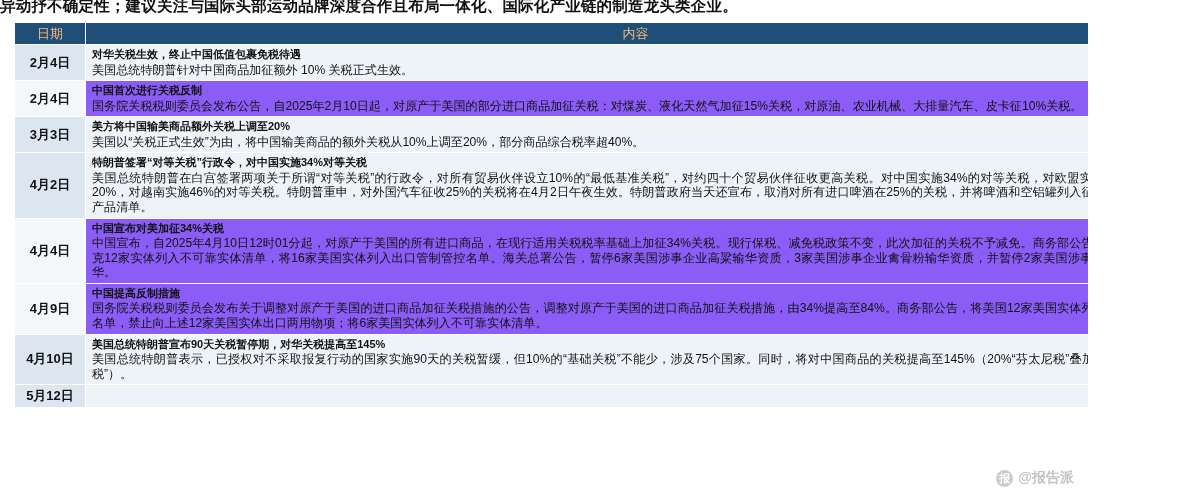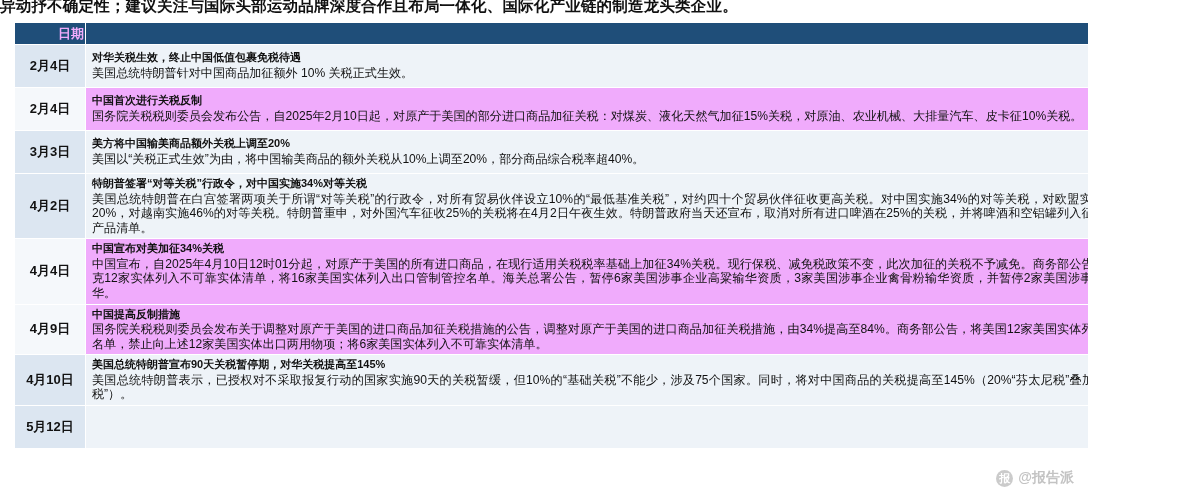--- a/index.html
+++ b/index.html
@@ -21,55 +21,55 @@
     text-indent:0;
   }
 
   table{
     position:absolute;top:22px;left:14px;
     width:1172px;
     border-collapse:collapse;
     table-layout:fixed;
   }
   thead th{
-    background:#1f4e79;color:#f0abfc;
-    font-size:13px;font-weight:bold;
+    background:#1f4e79;color:#fdba74;
+    font-size:13px;font-weight:normal;
     height:19px;line-height:19px;
     border:1px solid #ffffff;
-    text-align:right;
+    text-align:center;
     vertical-align:middle;
   }
   th.date-col{width:68px;}
   th.content-col{width:auto;}
 
   tbody td{
     border-top:1px solid #ffffff;
     border-bottom:1px solid #ffffff;
     border-left:1px solid #ffffff;
     border-right:1px solid #ffffff;
     vertical-align:middle;
-    padding:12px 0;
+    padding:2px 0;
   }
   td.date{
     width:68px;
     text-align:center;
     font-size:13px;
     font-weight:bold;
     color:#111;
     background:#eef3f8;
   }
   td.content{
     padding:2px 6px 3px 6px;
     font-size:12.1px;
     line-height:14.6px;
     color:#111;
   }
   tr.alt td.content{background:#eef3f8;}
   tr.alt td.date{background:#dce6f1;}
-  tr.norm td.content{background:#f0abfc;margin-left:28px;}
+  tr.norm td.content{background:#8b5cf6;margin-left:28px;}
   tr.norm td.date{background:#f5f8fb;}
 
   .c-title{
     display:block;
     font-weight:bold;
     font-size:11px;
     line-height:15.5px;
     color:#111;
     margin-bottom:0px;
   }

